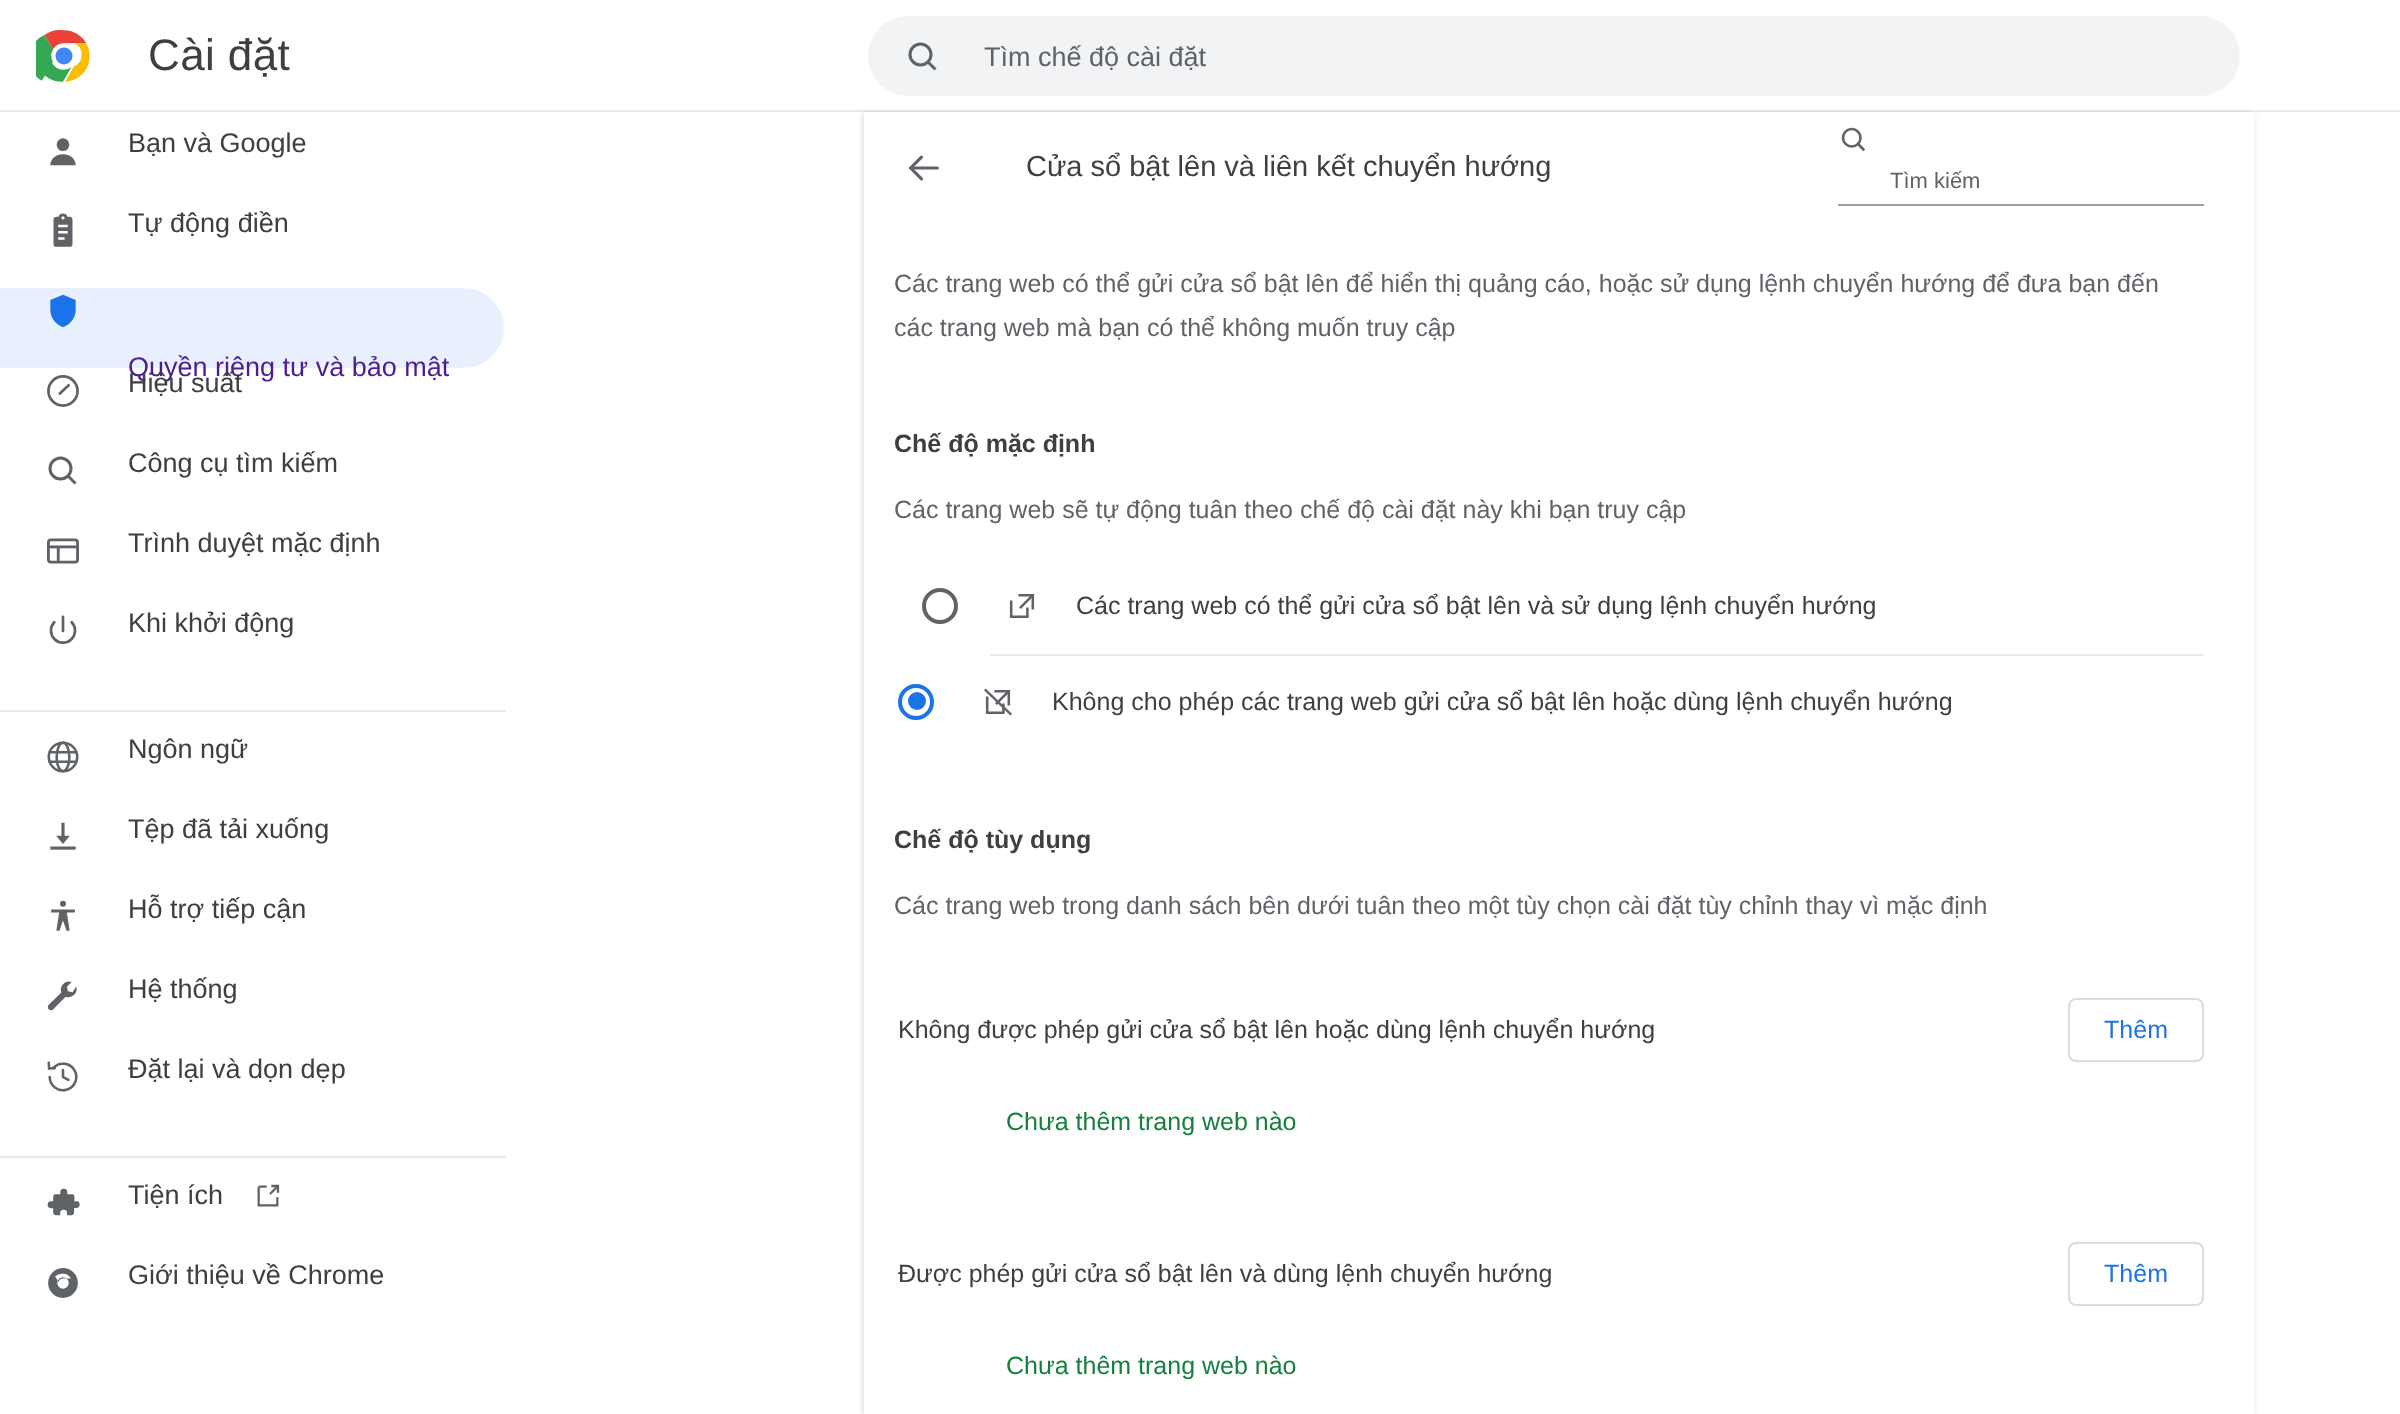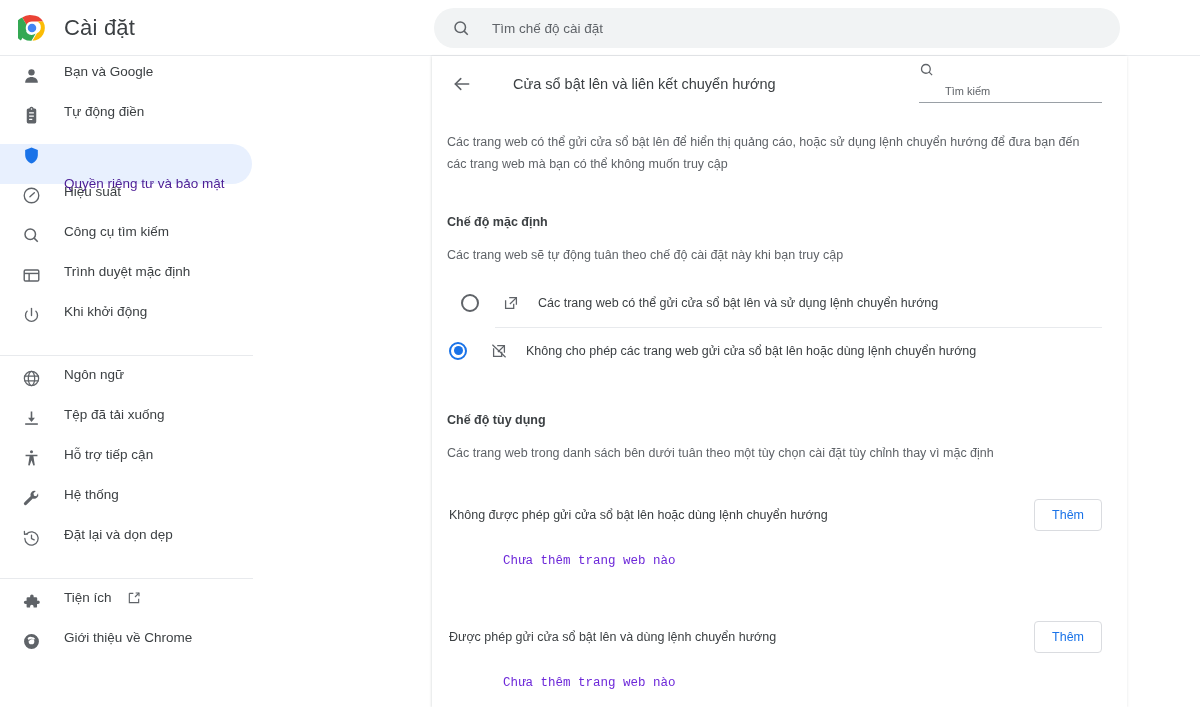--- a/index.html
+++ b/index.html
@@ -13,21 +13,21 @@
   }
 
   
   #topbar {
     position: absolute; left: 0; top: 0;
     width: 1200px; height: 56px;
     background: #ffffff;
     border-bottom: 1px solid #e8eaed;
     display: flex; align-items: center;
   }
-  #brand { display: flex; align-items: center; gap: 18px; padding-left: 18px; width: 432px; }
+  #brand { display: flex; align-items: center; gap: 28px; padding-left: 18px; width: 432px; }
   #chrome-logo { width: 28px; height: 28px; position: relative; }
   #app-title { font-size: 22px; color: #3c4043; letter-spacing: .2px; }
 
   #search-wrap {
     position: absolute; left: 434px; top: 8px;
     width: 686px; height: 40px;
     background: #f1f3f4; border-radius: 20px;
     display: flex; align-items: center; gap: 20px;
     padding: 0 18px;
   }
@@ -129,23 +129,22 @@
     min-height: 46px;
   }
   .perm-title { font-size: 12.5px; color: #3c4043; padding-left: 2px; }
   .add-btn {
     font-family: "Liberation Sans", sans-serif;
     font-size: 12.5px; color: #1a73e8;
     background: #ffffff; border: 1px solid #dadce0; border-radius: 4px;
     padding: 8px 17px; cursor: pointer; white-space: nowrap;
   }
   .empty-note {
-    font-size: 12.5px; color: #6d28d9;
+    font-size: 12.5px; color: #15803d;
     margin: 16px 0 0 56px;
-    font-family: Liberation Mono, monospace;
   }
   .block-gap { height: 14px; }
 </style>
 </head>
 <body>
 
 <div id="topbar">
   <div id="brand">
     <span id="chrome-logo">
       <svg width="28" height="28" viewBox="0 0 48 48">

